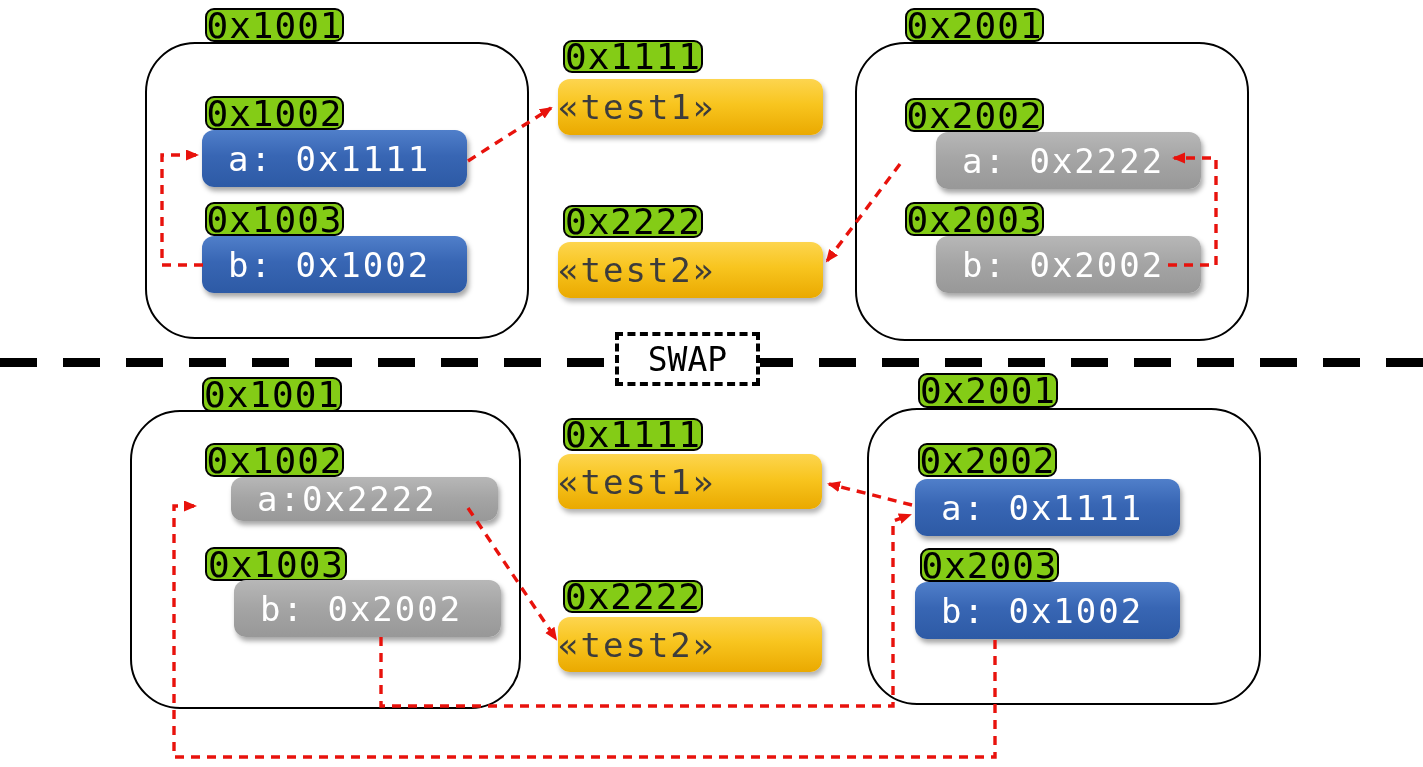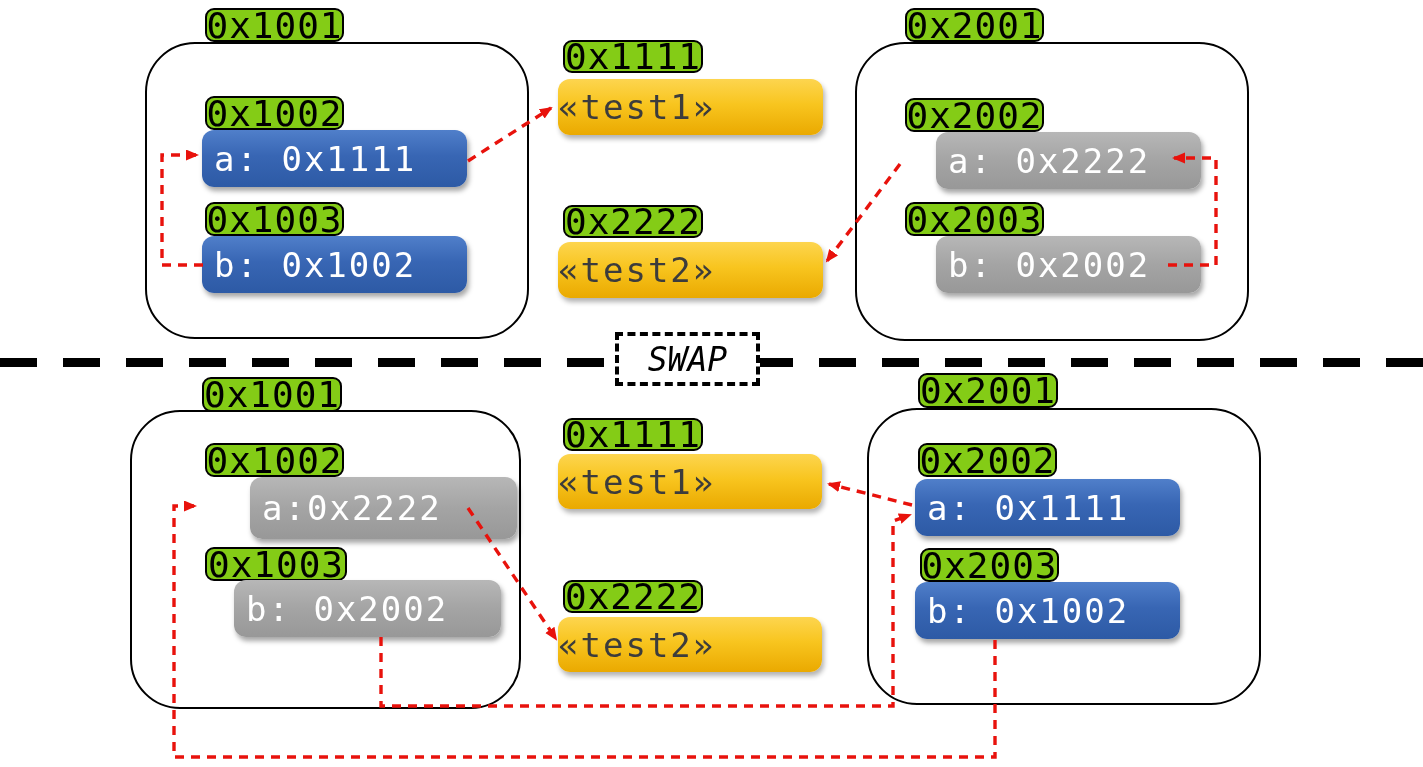--- a/index.html
+++ b/index.html
@@ -10,42 +10,42 @@
   .frame{
     position:absolute;border:2.5px solid #000;border-radius:50px;background:#fff;z-index:1;
   }
   .addr-label{
     position:absolute;background:#84cc16;border:2.5px solid #000;border-radius:9px;
     display:flex;align-items:center;justify-content:center;
     font-size:36px;letter-spacing:1px;color:#000;z-index:3;
   }
   .slot{
     position:absolute;border-radius:12px;color:#fff;
-    display:flex;align-items:center;padding-left:12px;box-sizing:border-box;
+    display:flex;align-items:center;padding-left:26px;box-sizing:border-box;
     font-size:34px;letter-spacing:2px;z-index:3;
     box-shadow:2px 4px 5px rgba(0,0,0,.35);
   }
   .slot.blue{background:linear-gradient(180deg,#507fca 0%,#3866b4 45%,#2d5aa5 100%);}
   .slot.gray{background:linear-gradient(180deg,#b7b7b7 0%,#a4a4a4 50%,#989898 100%);margin-left:34px;}
   .heap-box{
     position:absolute;border-radius:12px;color:#3c3c3c;
     display:flex;align-items:center;box-sizing:border-box;
     font-size:34px;letter-spacing:2px;z-index:3;
     background:linear-gradient(180deg,#fdd54f 0%,#f8c51f 45%,#eaa900 100%);
     box-shadow:2px 4px 5px rgba(0,0,0,.3);
   }
   .divider{
     position:absolute;left:0;top:358px;width:1423px;height:9px;z-index:2;
     background:repeating-linear-gradient(90deg,#000 0 37px,transparent 37px 63px);
   }
   .swap-box{
     position:absolute;left:615px;top:332px;width:145px;height:54px;
     background:#fff;border:4px dashed #000;box-sizing:border-box;
     display:flex;align-items:center;justify-content:center;
-    font-size:33px;color:#000;z-index:4;font-style:italic;
+    font-size:33px;color:#000;z-index:4;
   }
   svg.arrows{position:absolute;left:0;top:0;z-index:5;pointer-events:none;}
   .arrow{fill:none;stroke:var(--red,#e8120c);stroke-width:3.4;stroke-dasharray:9 7;}
 </style>
 </head>
 <body>
 
 <div class="stage">
 
   <div>
@@ -73,21 +73,21 @@
   <div class="divider"></div>
   <div class="swap-box">
     <span>SWAP</span>
   </div>
 
   <div>
 
     <div class="frame" style="left:130px;top:410px;width:387px;height:295px"></div>
     <div class="addr-label" style="left:202px;top:377px;width:136px;height:31px">0x1001</div>
     <div class="addr-label" style="left:205px;top:443px;width:135px;height:30px">0x1002</div>
-    <div class="slot gray" style="left:216px;top:477px;width:267px;height:62px">a:0x2222</div>
+    <div class="slot gray" style="left:197px;top:477px;width:267px;height:44px">a:0x2222</div>
     <div class="addr-label" style="left:205px;top:547px;width:138px;height:30px">0x1003</div>
     <div class="slot gray" style="left:200px;top:580px;width:267px;height:57px">b: 0x2002</div>
 
     <div class="addr-label" style="left:563px;top:418px;width:136px;height:29px">0x1111</div>
     <div class="heap-box" style="left:558px;top:454px;width:264px;height:55px">«test1»</div>
     <div class="addr-label" style="left:563px;top:580px;width:136px;height:29px">0x2222</div>
     <div class="heap-box" style="left:558px;top:617px;width:264px;height:55px">«test2»</div>
 
     <div class="frame" style="left:867px;top:408px;width:390px;height:293px"></div>
     <div class="addr-label" style="left:918px;top:373px;width:136px;height:31px">0x2001</div>

